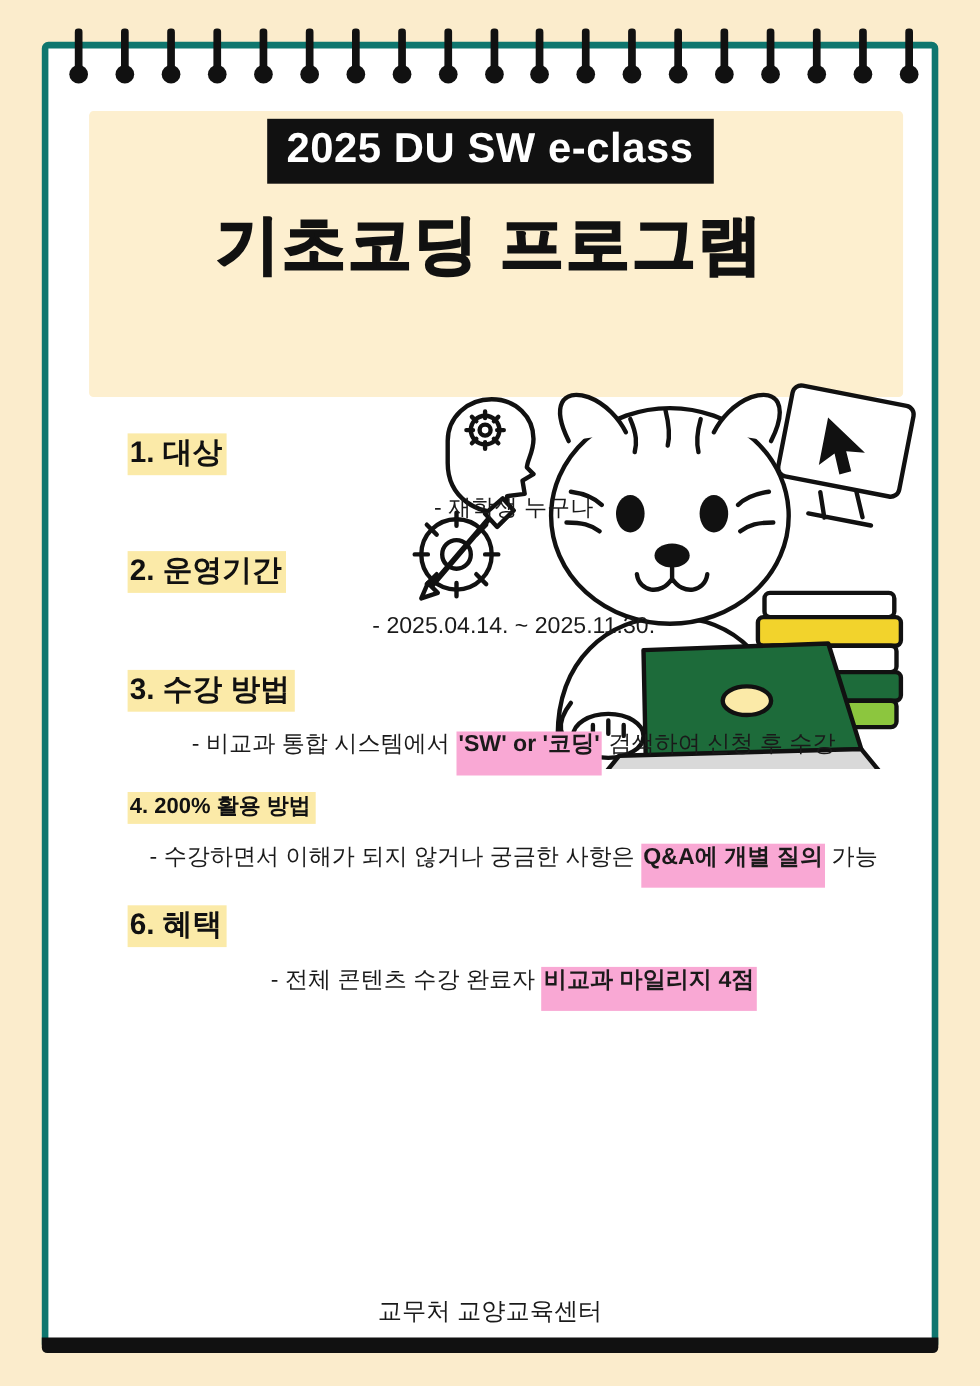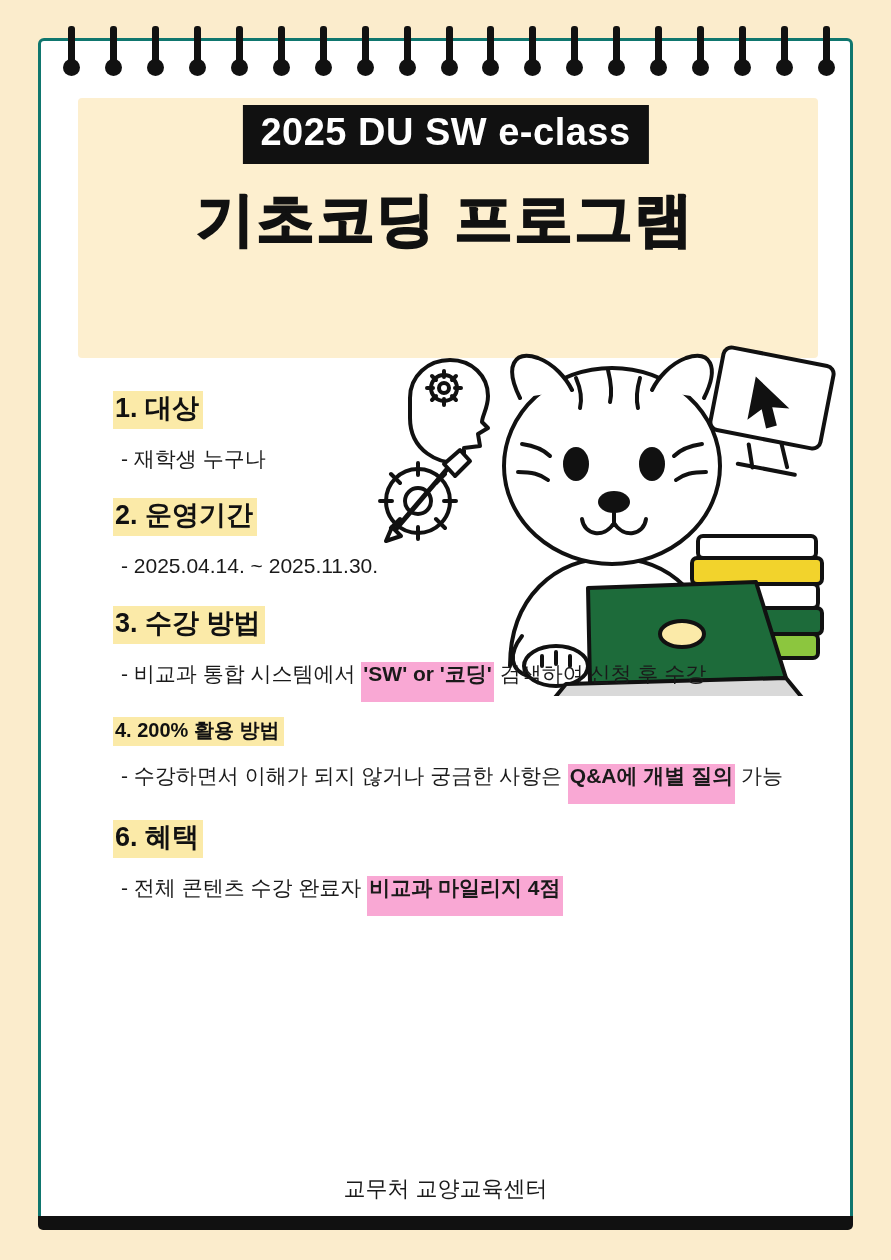--- a/index.html
+++ b/index.html
@@ -15,21 +15,21 @@
   }
 
   
   .poster {
     position: absolute;
     left: 38px;
     top: 38px;
     width: 815px;
     height: 1190px;
     background: #ffffff;
-    border: 3px solid #0f766e;
+    border: 6px solid #0f766e;
     border-radius: 6px;
     box-sizing: border-box;
     overflow: hidden;
   }
   .poster-bottom-bar {
     position: absolute;
     left: 38px;
     top: 1216px;
     width: 815px;
     height: 14px;
@@ -118,21 +118,21 @@
     padding: 1px 4px 3px 2px;
     line-height: 1.25;
   }
   .sec-body {
     font-size: 21px;
     color: #1a1a1a;
     line-height: 1.65;
     margin: 13px 0 0 8px;
     white-space: nowrap;
   }
-  .sec-body .line { display: block; }
+  .sec-body .line { display: block; text-align: center; }
   .hl {
     background: #f9a8d4;
     padding: 0 2px 17px 2px;
     font-weight: bold;
   }
   .sec-1 { margin-top: 0; }
   .sec-4 .sec-head { font-size: 20px; }
   .gap-l { margin-top: 26px; }
   .gap-m { margin-top: 22px; }
 

